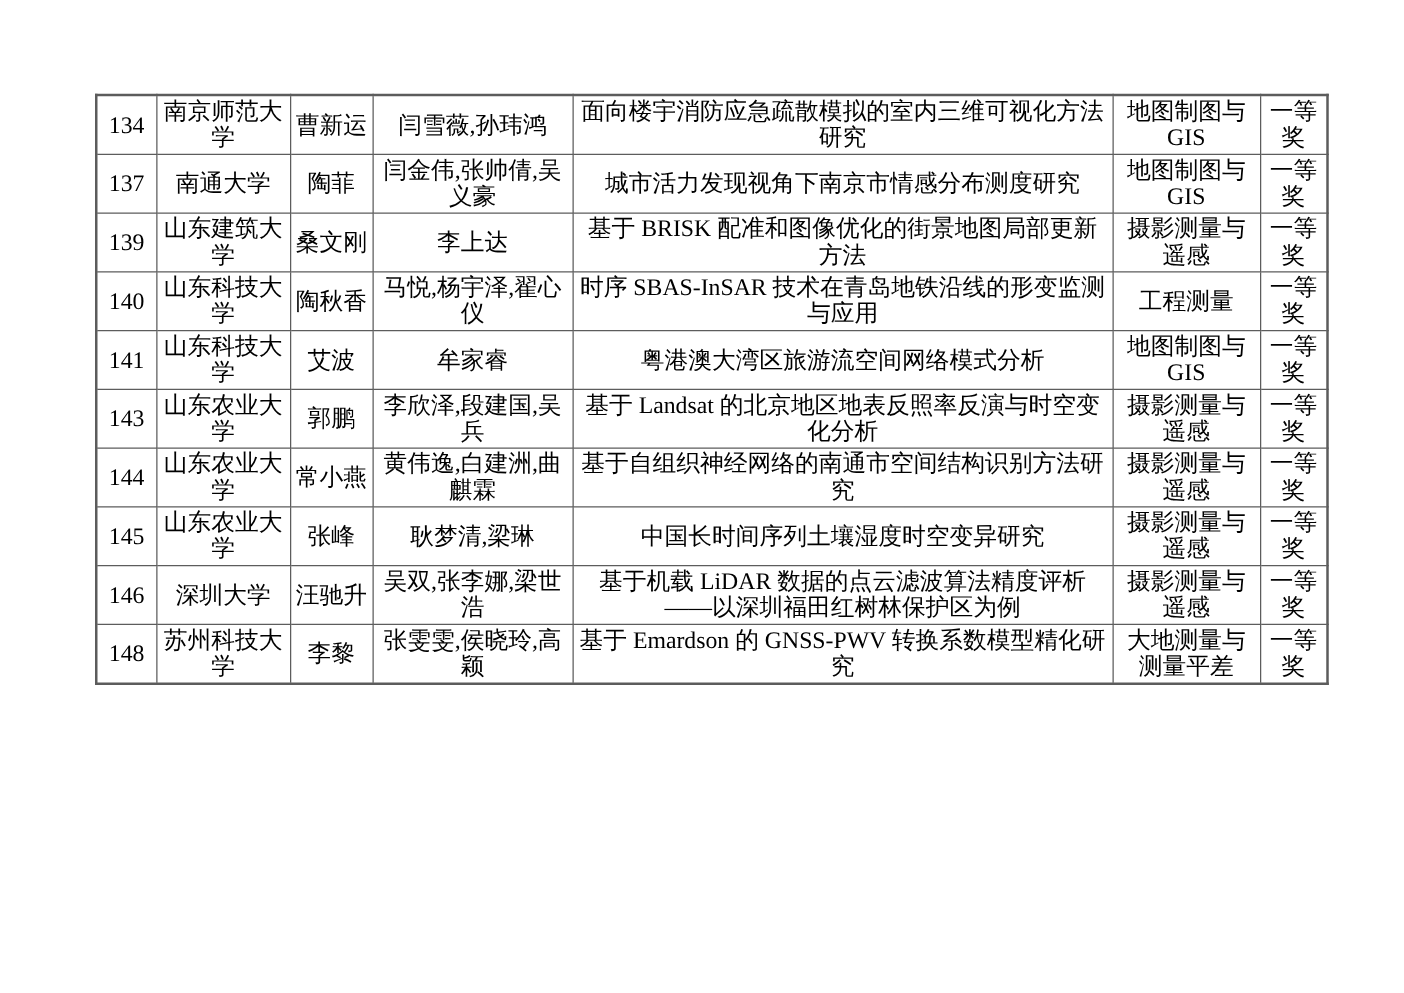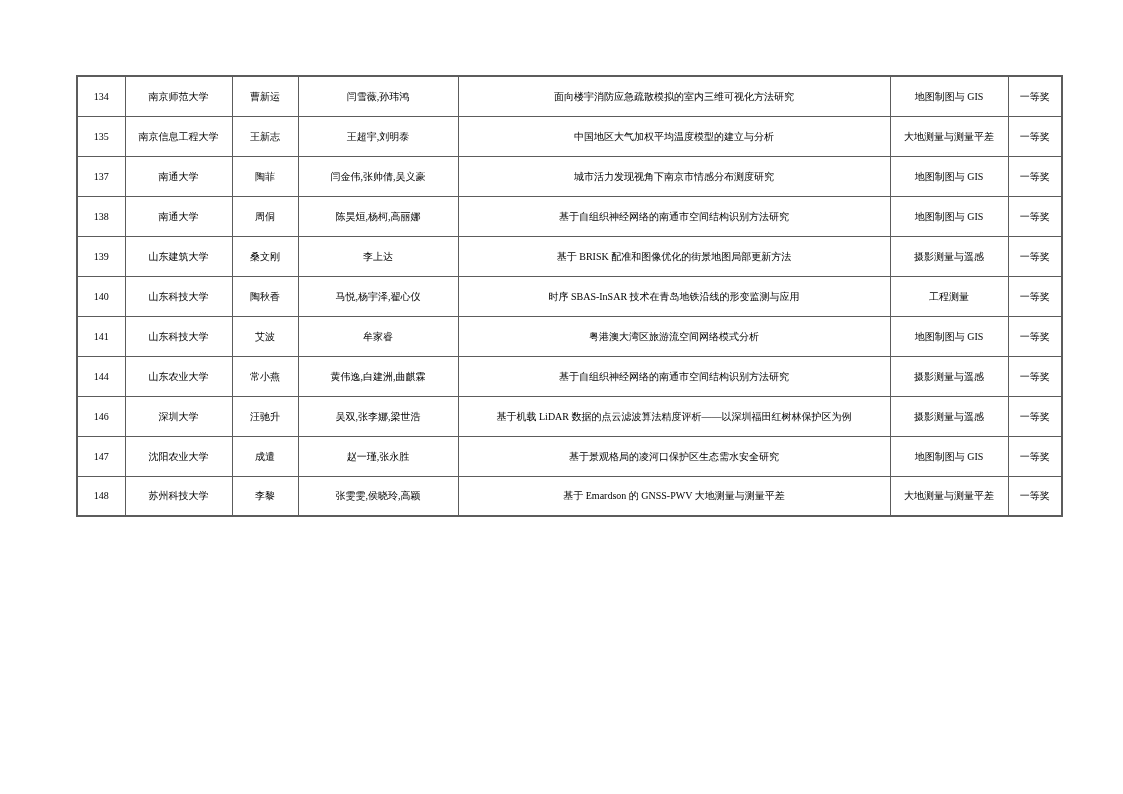--- a/index.html
+++ b/index.html
@@ -19,21 +19,21 @@
     background: #ffffff;
   }
   table.awards {
     position: absolute;
     left: 76px;
     top: 75px;
     width: 985px;
     border-collapse: collapse;
     table-layout: fixed;
     border: 2px solid #5c5c5c;
-    font-size: 10px;
+    font-size: 19px;
     line-height: 21px;
   }
   table.awards td {
     border: 1px solid #5c5c5c;
     text-align: center;
     vertical-align: middle;
     padding: 2px 3px;
     overflow: hidden;
     word-break: break-word;
   }
@@ -68,43 +68,25 @@
         <tr>
           <td class="col-num">134</td>
           <td class="col-university">南京师范大学</td>
           <td class="col-leader">曹新运</td>
           <td class="col-members">闫雪薇,孙玮鸿</td>
           <td class="col-title">面向楼宇消防应急疏散模拟的室内三维可视化方法研究</td>
           <td class="col-category">地图制图与 GIS</td>
           <td class="col-award">一等奖</td>
         </tr>
         <tr>
-          <td class="col-num">135</td>
-          <td class="col-university">南京信息工程大学</td>
-          <td class="col-leader">王新志</td>
-          <td class="col-members">王超宇,刘明泰</td>
-          <td class="col-title">中国地区大气加权平均温度模型的建立与分析</td>
-          <td class="col-category">大地测量与测量平差</td>
-          <td class="col-award">一等奖</td>
-        </tr>
-        <tr>
           <td class="col-num">137</td>
           <td class="col-university">南通大学</td>
           <td class="col-leader">陶菲</td>
           <td class="col-members">闫金伟,张帅倩,吴义豪</td>
           <td class="col-title">城市活力发现视角下南京市情感分布测度研究</td>
-          <td class="col-category">地图制图与 GIS</td>
-          <td class="col-award">一等奖</td>
-        </tr>
-        <tr>
-          <td class="col-num">138</td>
-          <td class="col-university">南通大学</td>
-          <td class="col-leader">周侗</td>
-          <td class="col-members">陈昊烜,杨柯,高丽娜</td>
-          <td class="col-title">基于自组织神经网络的南通市空间结构识别方法研究</td>
           <td class="col-category">地图制图与 GIS</td>
           <td class="col-award">一等奖</td>
         </tr>
         <tr>
           <td class="col-num">139</td>
           <td class="col-university">山东建筑大学</td>
           <td class="col-leader">桑文刚</td>
           <td class="col-members">李上达</td>
           <td class="col-title">基于 BRISK 配准和图像优化的街景地图局部更新方法</td>
           <td class="col-category">摄影测量与遥感</td>
@@ -122,50 +104,59 @@
         <tr>
           <td class="col-num">141</td>
           <td class="col-university">山东科技大学</td>
           <td class="col-leader">艾波</td>
           <td class="col-members">牟家睿</td>
           <td class="col-title">粤港澳大湾区旅游流空间网络模式分析</td>
           <td class="col-category">地图制图与 GIS</td>
           <td class="col-award">一等奖</td>
         </tr>
         <tr>
+          <td class="col-num">143</td>
+          <td class="col-university">山东农业大学</td>
+          <td class="col-leader">郭鹏</td>
+          <td class="col-members">李欣泽,段建国,吴兵</td>
+          <td class="col-title">基于 Landsat 的北京地区地表反照率反演与时空变化分析</td>
+          <td class="col-category">摄影测量与遥感</td>
+          <td class="col-award">一等奖</td>
+        </tr>
+        <tr>
           <td class="col-num">144</td>
           <td class="col-university">山东农业大学</td>
           <td class="col-leader">常小燕</td>
           <td class="col-members">黄伟逸,白建洲,曲麒霖</td>
           <td class="col-title">基于自组织神经网络的南通市空间结构识别方法研究</td>
+          <td class="col-category">摄影测量与遥感</td>
+          <td class="col-award">一等奖</td>
+        </tr>
+        <tr>
+          <td class="col-num">145</td>
+          <td class="col-university">山东农业大学</td>
+          <td class="col-leader">张峰</td>
+          <td class="col-members">耿梦清,梁琳</td>
+          <td class="col-title">中国长时间序列土壤湿度时空变异研究</td>
           <td class="col-category">摄影测量与遥感</td>
           <td class="col-award">一等奖</td>
         </tr>
         <tr>
           <td class="col-num">146</td>
           <td class="col-university">深圳大学</td>
           <td class="col-leader">汪驰升</td>
           <td class="col-members">吴双,张李娜,梁世浩</td>
           <td class="col-title">基于机载 LiDAR 数据的点云滤波算法精度评析——以深圳福田红树林保护区为例</td>
           <td class="col-category">摄影测量与遥感</td>
           <td class="col-award">一等奖</td>
         </tr>
         <tr>
-          <td class="col-num">147</td>
-          <td class="col-university">沈阳农业大学</td>
-          <td class="col-leader">成遣</td>
-          <td class="col-members">赵一瑾,张永胜</td>
-          <td class="col-title">基于景观格局的凌河口保护区生态需水安全研究</td>
-          <td class="col-category">地图制图与 GIS</td>
-          <td class="col-award">一等奖</td>
-        </tr>
-        <tr>
           <td class="col-num">148</td>
           <td class="col-university">苏州科技大学</td>
           <td class="col-leader">李黎</td>
           <td class="col-members">张雯雯,侯晓玲,高颖</td>
-          <td class="col-title">基于 Emardson 的 GNSS-PWV 大地测量与测量平差</td>
+          <td class="col-title">基于 Emardson 的 GNSS-PWV 转换系数模型精化研究</td>
           <td class="col-category">大地测量与测量平差</td>
           <td class="col-award">一等奖</td>
         </tr>
       </tbody>
   </table>
 </div>
 
 </body></html>

